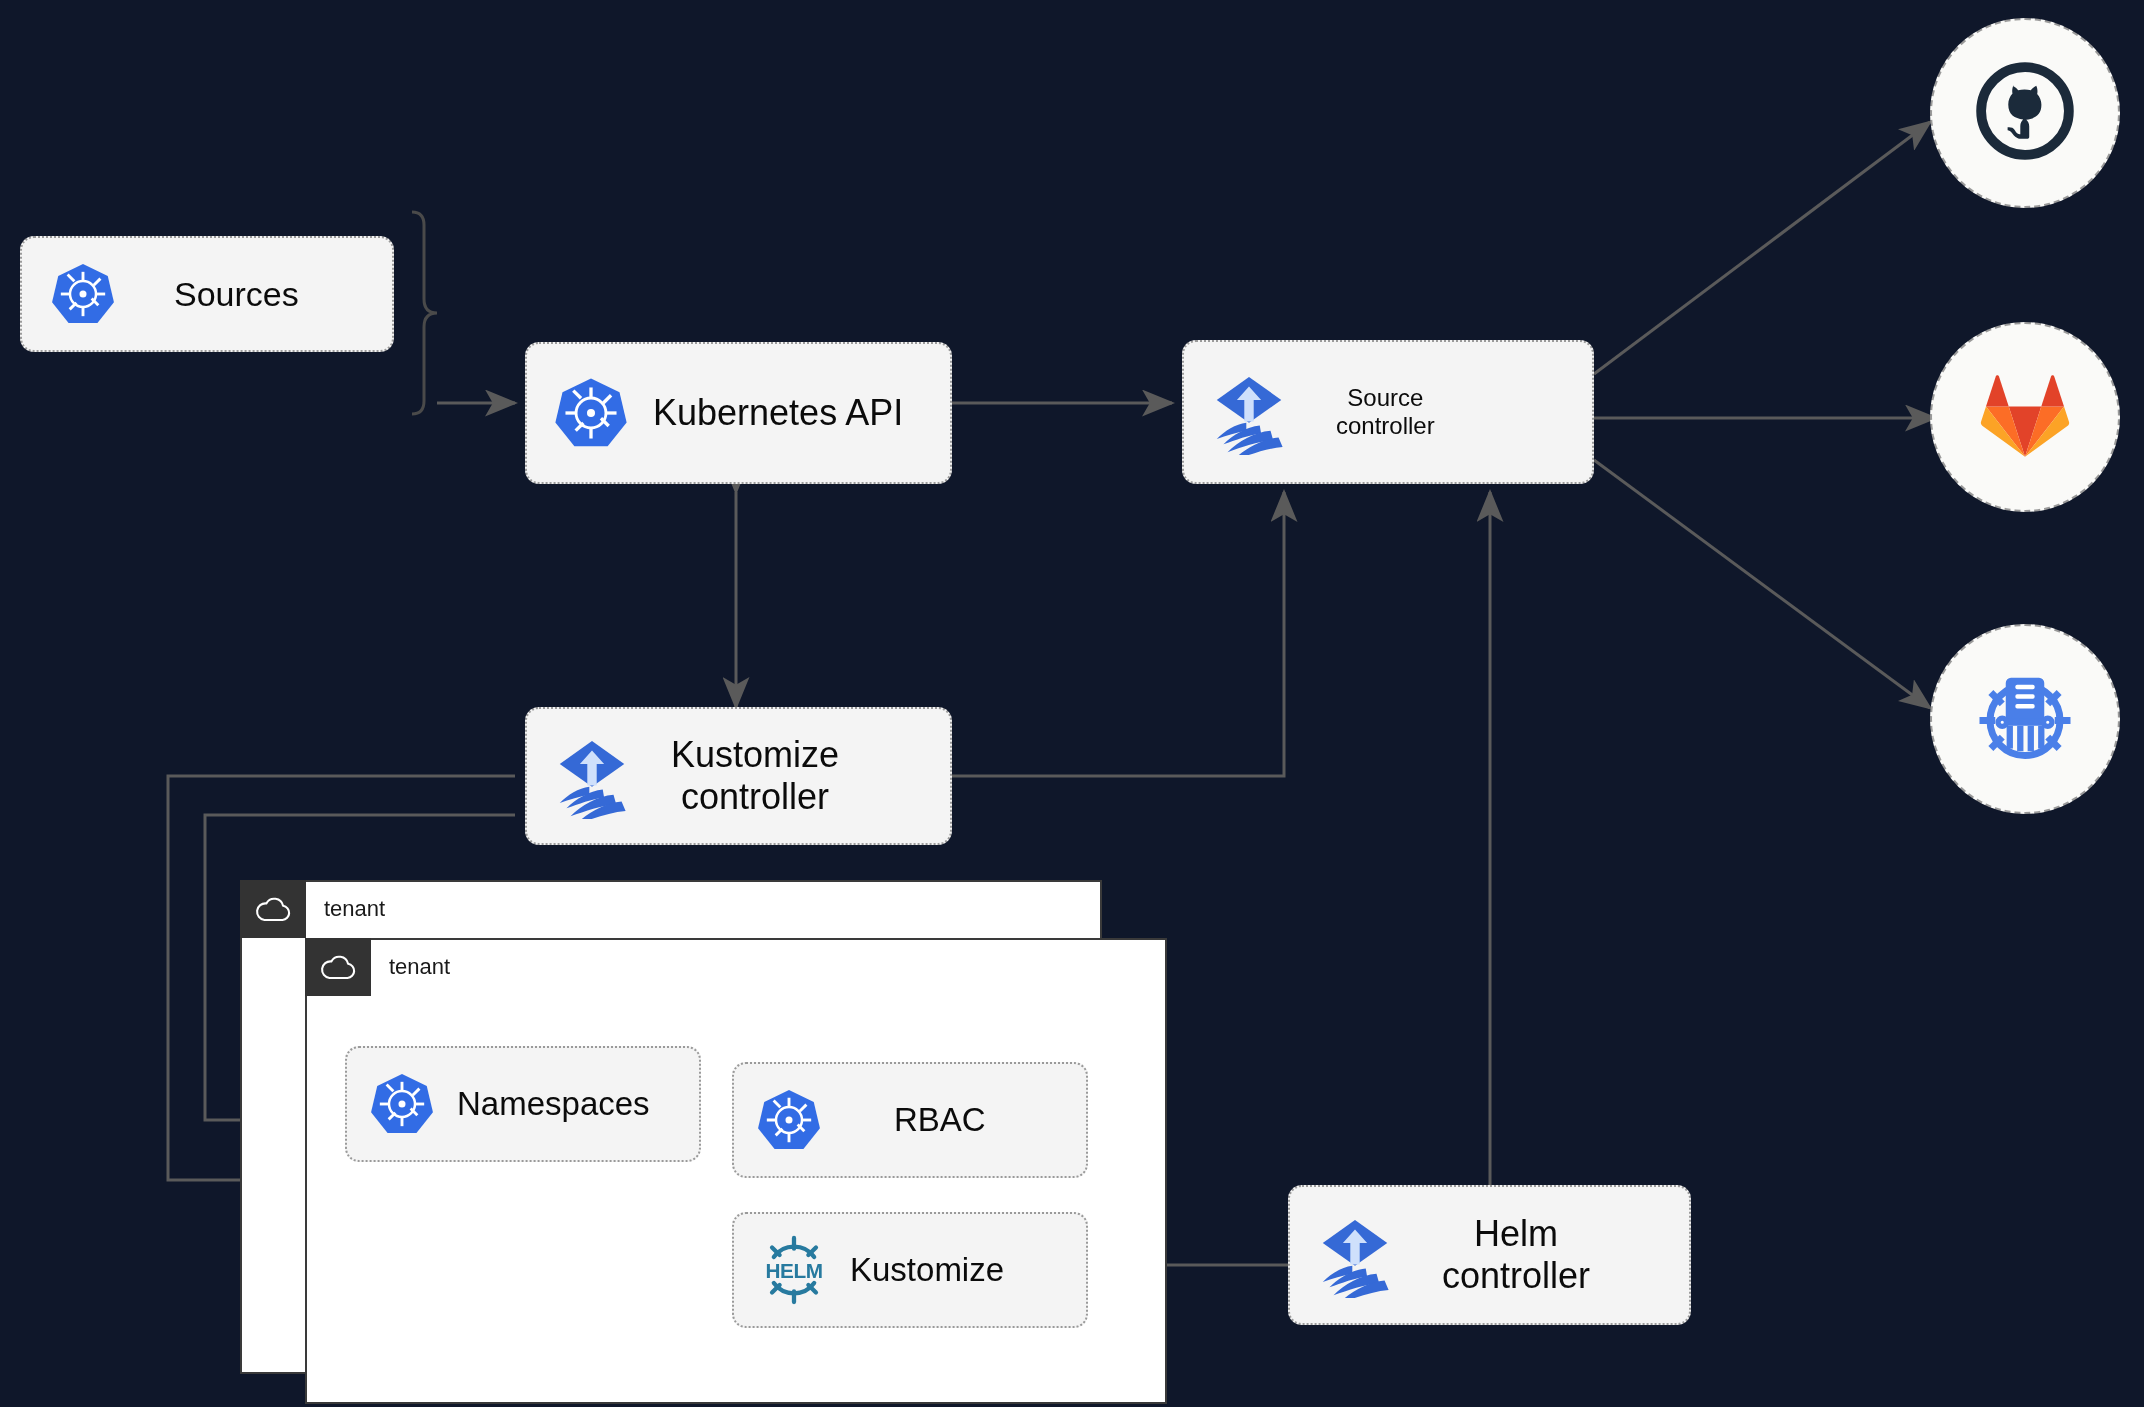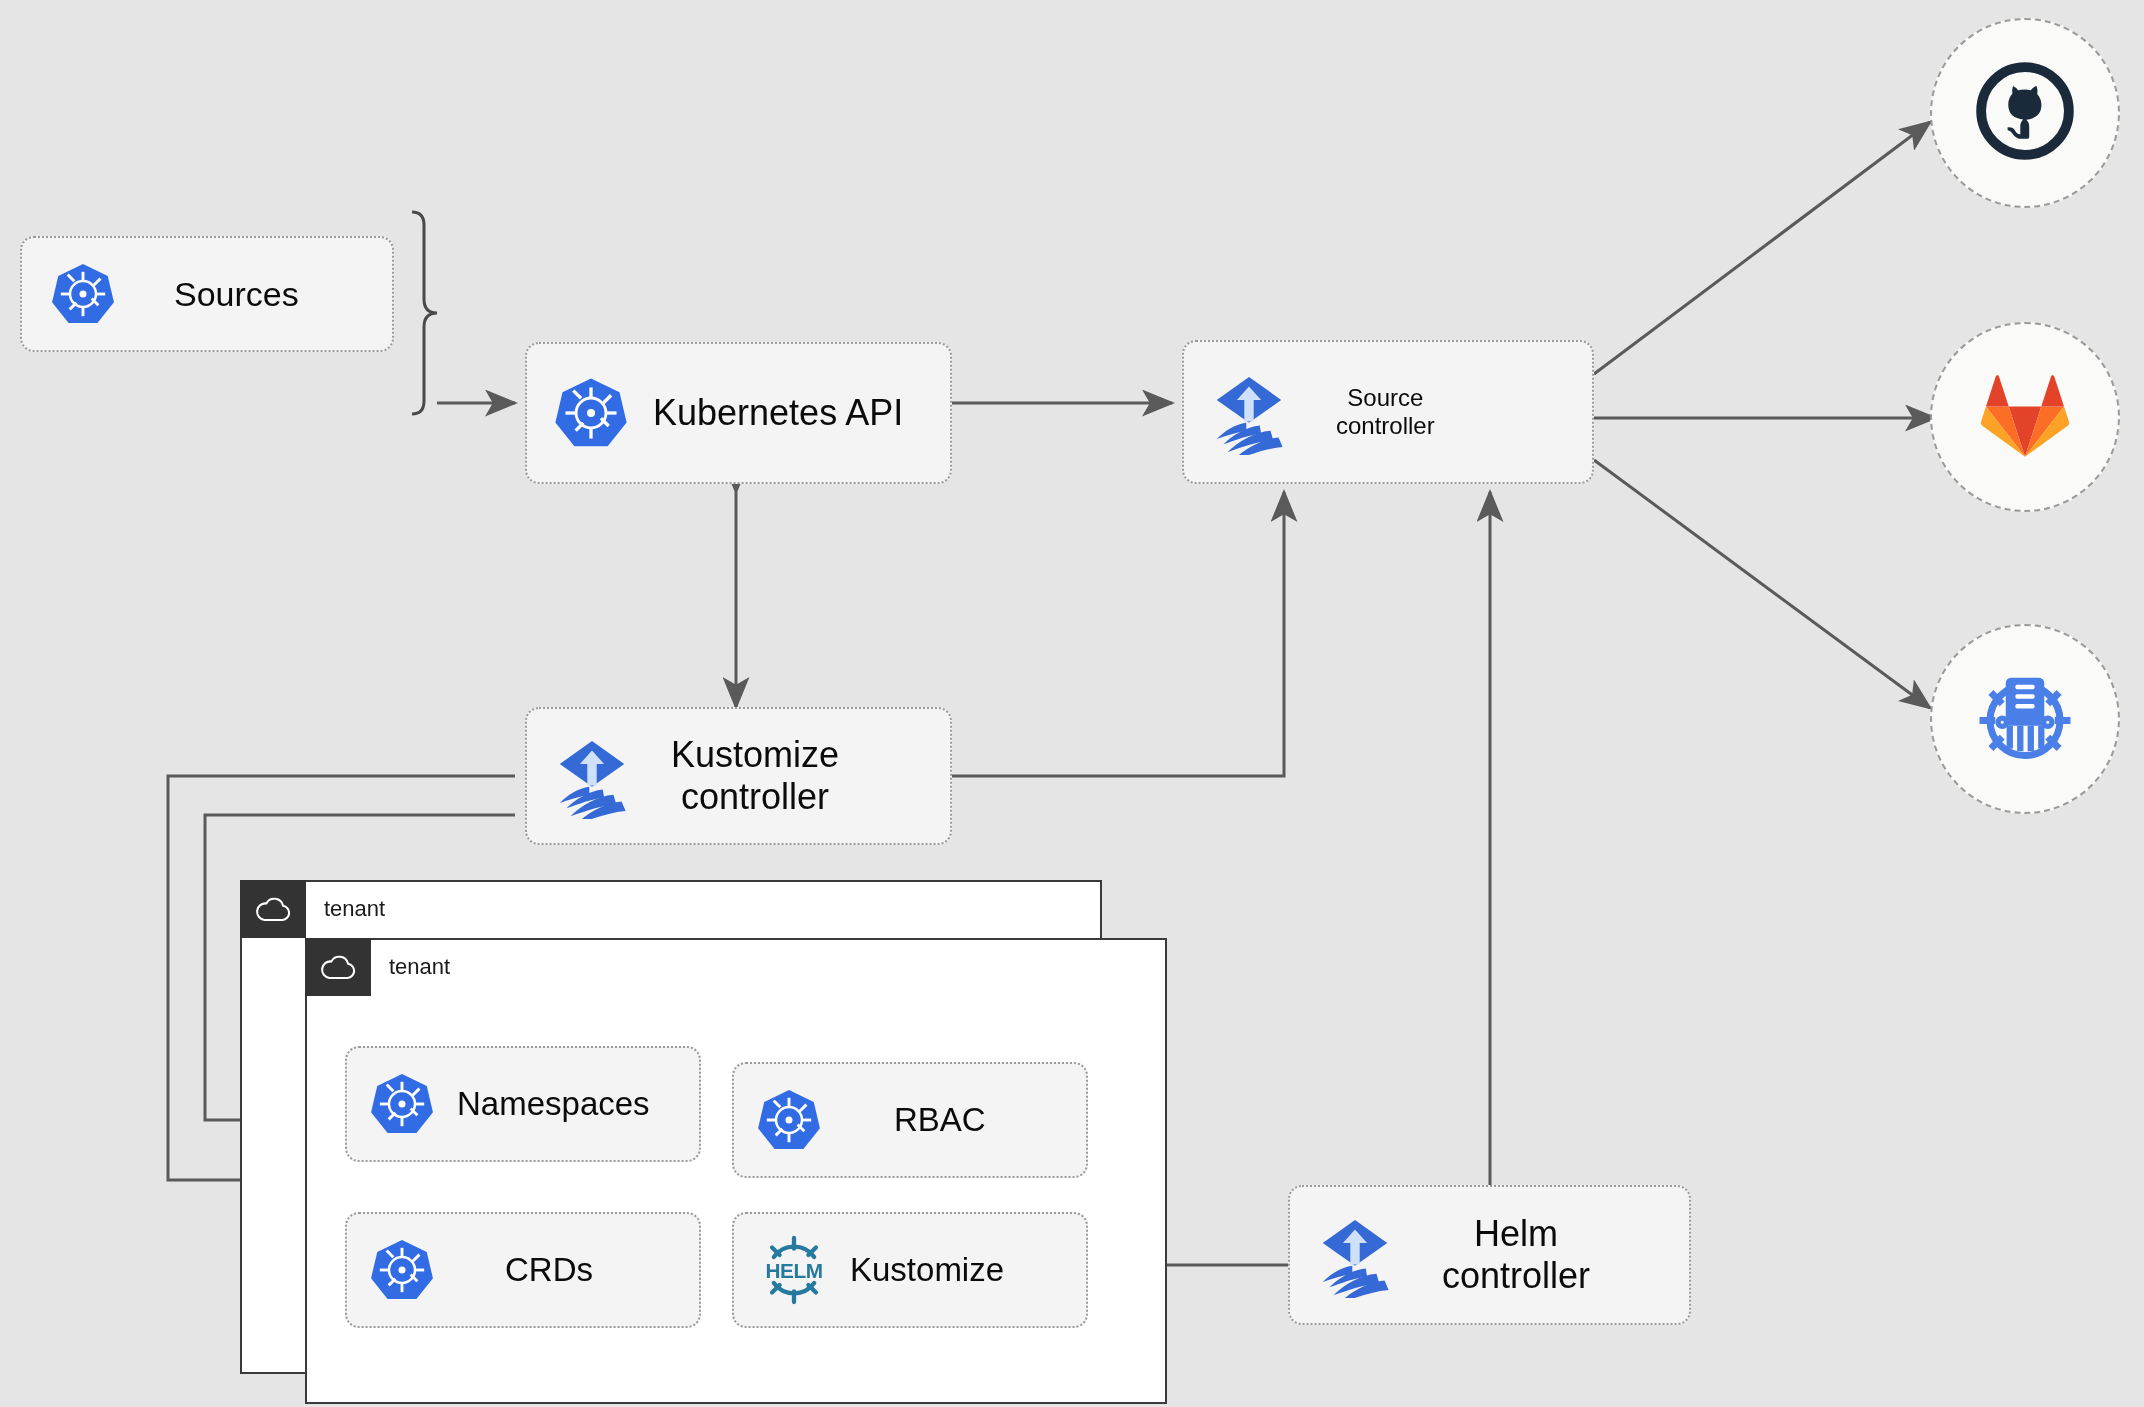--- a/index.html
+++ b/index.html
@@ -1,17 +1,17 @@
 <!DOCTYPE html>
 <html><head>
 <meta charset="utf-8">
 <style>
   html,body{margin:0;padding:0;background:#ffffff;}
   body{font-family:"Liberation Sans","DejaVu Sans",sans-serif;}
-  #stage{position:relative;width:2144px;height:1407px;background:#e5e5e5;overflow:hidden;}
+  #stage{position:relative;width:2144px;height:1407px;background:#0f172a;overflow:hidden;}
   #wires{position:absolute;left:0;top:0;width:2144px;height:1407px;pointer-events:none;}
 
   
   .node{position:absolute;background:#f4f4f4;border:2px dotted #9a9a9a;border-radius:14px;
         display:flex;align-items:center;box-sizing:border-box;}
   .node .lbl{color:#0b0b0b;white-space:pre-line;line-height:1.18;}
 
   
   .circ{position:absolute;border:2px dashed #9a9a9a;border-radius:50%;background:#fafaf8;
         display:flex;align-items:center;justify-content:center;box-sizing:border-box;}
@@ -275,40 +275,20 @@
             <path d="M39.4 37.4l1.98-1.98 6.5 6.5-1.98 1.98z"></path>
             <path d="M47.9 16.1l1.98 1.98-6.5 6.5-1.98-1.98z"></path>
             <path d="M24.6 39.4l1.98 1.98-6.5 6.5-1.98-1.98z"></path>
             <circle cx="32" cy="32" r="12.6" fill="none" stroke="#fff" stroke-width="2.4"></circle>
           </g>
         </svg>
       </span>
       <span class="lbl" style="font-size:33px;margin-left:72px;">RBAC</span>
     </div>
 
-    <div class="node" style="left:38px;top:272px;width:356px;height:116px;padding-left:22px;">
-      <span class="k8s">
-        <svg width="66" height="66" viewBox="0 0 64 64">
-          <path d="M32 3 L56 14.5 L62 40 L46 60 H18 L2 40 L8 14.5 Z" fill="#326ce5"></path>
-          <g fill="#fff">
-            <circle cx="32" cy="32" r="3.4"></circle>
-            <path d="M30.6 10.5h2.8v9.2h-2.8z"></path>
-              <path d="M30.6 44.3h2.8v9.2h-2.8z"></path>
-            <path d="M10.5 30.6h9.2v2.8h-9.2z"></path>
-              <path d="M44.3 30.6h9.2v2.8h-9.2z"></path>
-            <path d="M16.1 14.1l1.98-1.98 6.5 6.5-1.98 1.98z"></path>
-            <path d="M39.4 37.4l1.98-1.98 6.5 6.5-1.98 1.98z"></path>
-            <path d="M47.9 16.1l1.98 1.98-6.5 6.5-1.98-1.98z"></path>
-            <path d="M24.6 39.4l1.98 1.98-6.5 6.5-1.98-1.98z"></path>
-            <circle cx="32" cy="32" r="12.6" fill="none" stroke="#fff" stroke-width="2.4"></circle>
-          </g>
-        </svg>
-      </span>
-      <span class="lbl" style="font-size:33px;margin-left:70px;">CRDs</span>
-    </div>
 
     <div class="node" style="left:425px;top:272px;width:356px;height:116px;padding-left:22px;">
       <span style="display:flex;">
         <svg width="76" height="76" viewBox="0 0 64 64">
           <g fill="none" stroke="#277a9f" stroke-width="3.6" stroke-linecap="round">
             <path d="M32 5 v9"></path>
               <path d="M32 50 v9"></path>
             <path d="M13.5 13 l6.4 6.4"></path>
               <path d="M44.1 44.6 l6.4 6.4"></path>
             <path d="M50.5 13 l-6.4 6.4"></path>

